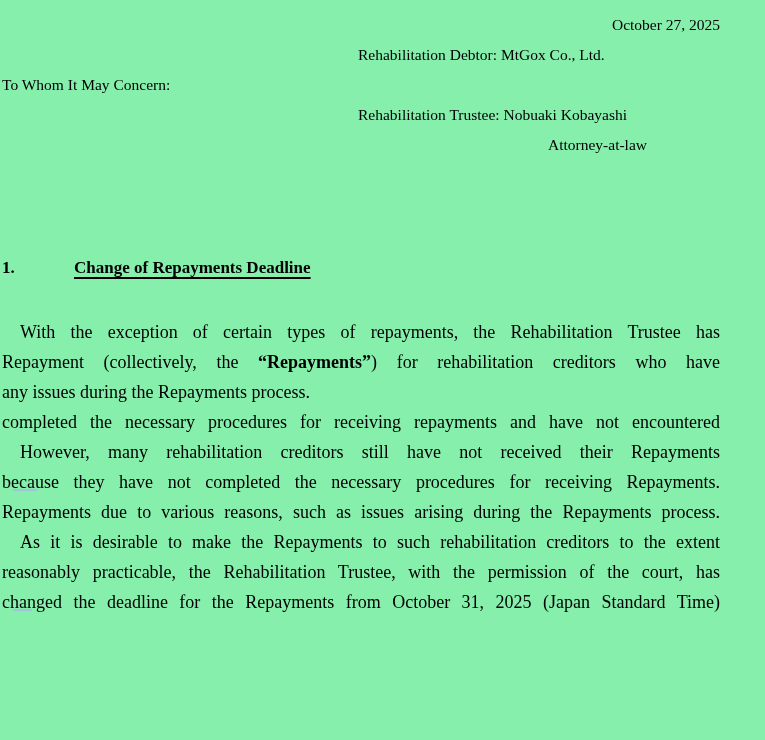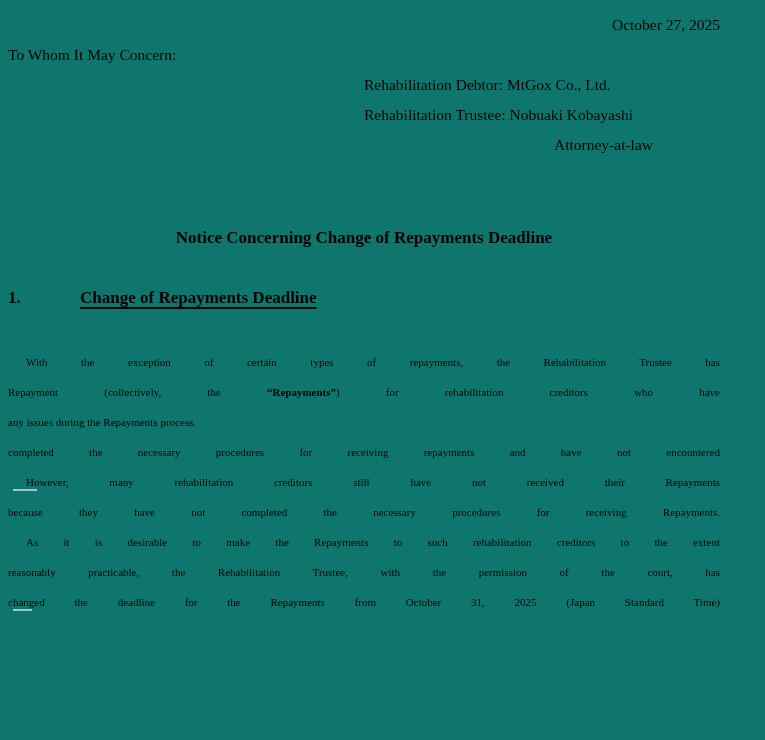--- a/index.html
+++ b/index.html
@@ -5,22 +5,22 @@
   html, body {
     margin: 0;
     padding: 0;
     background: #ffffff;
   }
   .page {
     position: relative;
     width: 765px;
     height: 740px;
     box-sizing: border-box;
-    padding: 10px 45px 0 8px;
-    background: #0f766e;
+    padding: 10px 45px 0 2px;
+    background: #86efac;
     color: #000000;
     font-family: "Liberation Serif", "DejaVu Serif", serif;
     overflow: hidden;
   }
   .line30 {
     height: 30px;
     line-height: 30px;
     font-size: 15.5px;
     overflow: hidden;
   }
@@ -48,21 +48,21 @@
   }
   .section-number { width: 72px; flex: 0 0 72px; }
   .section-heading {
     text-decoration: underline;
     text-decoration-thickness: 2px;
     text-underline-offset: 4px;
   }
   .bline {
     height: 30px;
     line-height: 30px;
-    font-size: 11px;
+    font-size: 18px;
     overflow: hidden;
   }
   .jline {
     text-align: justify;
     text-align-last: justify;
   }
   .jline::after {
     content: "";
     display: inline-block;
     width: 100%;
@@ -82,51 +82,51 @@
   .mark-1 { left: 13px; top: 489px; width: 24px; }
   .mark-2 { left: 13px; top: 609px; width: 19px; }
 </style>
 </head>
 <body>
 
 <div class="page">
 
   <div class="line30 right">October 27, 2025</div>
 
+  <div class="line30 ml356">Rehabilitation Debtor: MtGox Co., Ltd.</div>
+
   <div class="line30">To Whom It May Concern:</div>
-
-  <div class="line30 ml356">Rehabilitation Debtor: MtGox Co., Ltd.</div>
 
   <div class="line30 ml356">Rehabilitation Trustee: Nobuaki Kobayashi</div>
 
   <div class="line30 ml546">Attorney-at-law</div>
 
   <div class="spacer-a"></div>
 
-  <div class="doc-title">Notice Concerning Change of Repayments Deadline</div>
 
   <div class="spacer-b"></div>
 
   <div class="section-row">
     <span class="section-number">1.</span>
     <span class="section-heading">Change of Repayments Deadline</span>
   </div>
 
   <div class="spacer-c"></div>
 
   <div id="doc-body">
       <div>
         <div class="bline jline indent"><span>With the exception of certain types of repayments, the Rehabilitation Trustee has</span></div>
         <div class="bline jline"><span>Repayment (collectively, the </span><span class="seg-bold">“Repayments”</span><span>) for rehabilitation creditors who have</span></div>
         <div class="bline"><span>any issues during the Repayments process.</span></div>
         <div class="bline jline"><span>completed the necessary procedures for receiving repayments and have not encountered</span></div>
       </div>
       <div>
         <div class="bline jline indent"><span>However, many rehabilitation creditors still have not received their Repayments</span></div>
         <div class="bline jline"><span>because they have not completed the necessary procedures for receiving Repayments.</span></div>
+        <div class="bline jline"><span>Repayments due to various reasons, such as issues arising during the Repayments process.</span></div>
       </div>
       <div>
         <div class="bline jline indent"><span>As it is desirable to make the Repayments to such rehabilitation creditors to the extent</span></div>
         <div class="bline jline"><span>reasonably practicable, the Rehabilitation Trustee, with the permission of the court, has</span></div>
         <div class="bline jline"><span>changed the deadline for the Repayments from October 31, 2025 (Japan Standard Time)</span></div>
       </div>
     </div>
 
   <div class="grammar-mark mark-1" style="background: rgb(160, 196, 222);"></div>
   <div class="grammar-mark mark-2" style="background: rgb(160, 196, 222);"></div>

